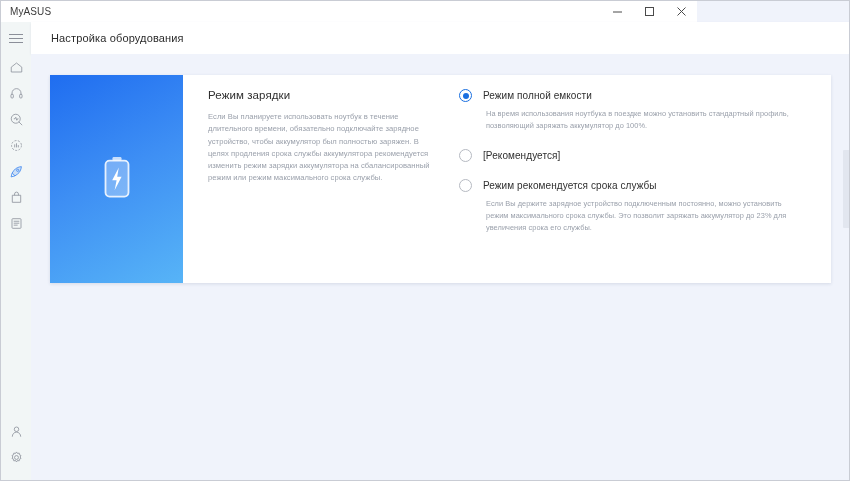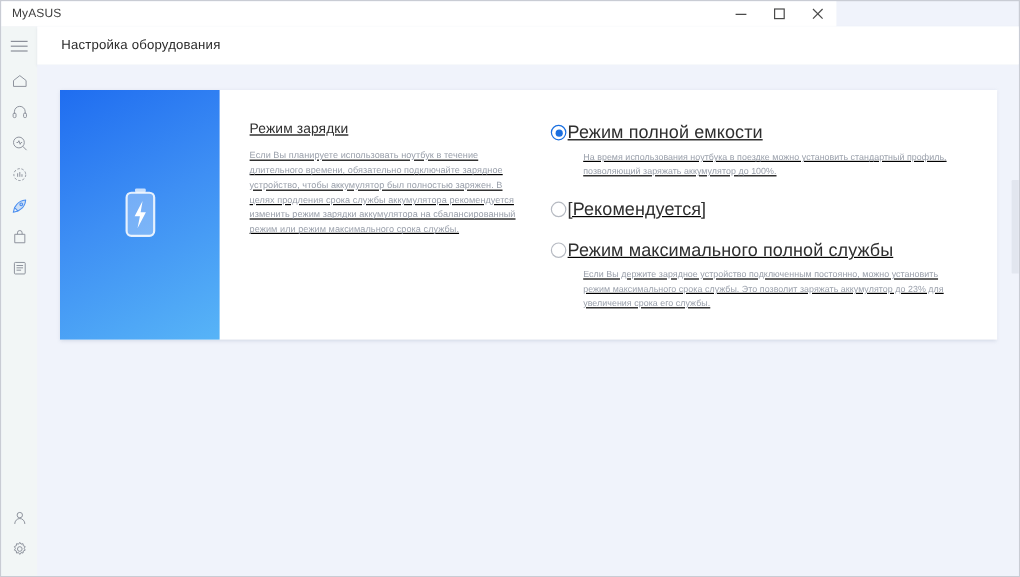--- a/index.html
+++ b/index.html
@@ -99,22 +99,21 @@
   .blue-panel {
     width:133px; flex:0 0 133px;
     background:linear-gradient(152deg,#1f6df0 0%,#3e8ff4 48%,#57b4f7 100%);
     display:flex; align-items:center; justify-content:center;
   }
   .battery-icon { width:34px; height:48px; }
 
   .panel-right {
     flex:1;
     display:flex;
-    padding:27px 0 0 0;
-    text-decoration:underline;
+    padding:14px 0 0 0;
   }
 
   .left-col { width:256px; flex:0 0 256px; padding-left:25px; }
   .section-heading {
     font-size:11.5px;
     color:#2f2f2f;
     margin-bottom:10px;
     letter-spacing:.1px;
   }
   .section-body {
@@ -138,22 +137,22 @@
   }
   .radio.checked { border:1px solid #1a6fe0; }
   .radio.checked::after {
     content:"";
     position:absolute; left:50%; top:50%;
     width:6px; height:6px; border-radius:50%;
     background:#1a6fe0;
     transform:translate(-50%,-50%);
   }
   .option-label {
-    margin-left:1px;
-    font-size:15px;
+    margin-left:11px;
+    font-size:10px;
     color:#2f2f2f;
     letter-spacing:.08px;
   }
   .option-desc {
     margin-left:27px; margin-top:6px;
     font-size:7.4px;
     line-height:1.62;
     color:#9aa0ab;
     max-width:320px;
     letter-spacing:.04px;
@@ -316,21 +315,21 @@
           <div class="option">
             <div class="option-head">
               <span class="radio"></span>
               <span class="option-label">[Рекомендуется]</span>
             </div>
           </div>
 
           <div class="option">
             <div class="option-head">
               <span class="radio"></span>
-              <span class="option-label">Режим максимального полной службы</span>
+              <span class="option-label">Режим рекомендуется срока службы</span>
             </div>
             <div class="option-desc">Если Вы держите зарядное устройство подключенным постоянно, можно установить режим максимального срока службы. Это позволит заряжать аккумулятор до 23% для увеличения срока его службы.</div>
           </div>
 
         </div>
       </div>
     </div>
 
     <div class="scrollbar-track">
       <div class="scrollbar-thumb"></div>

